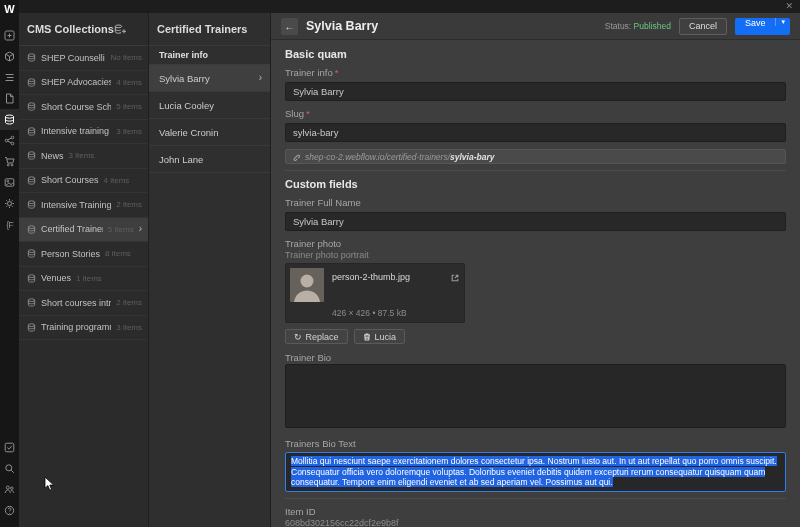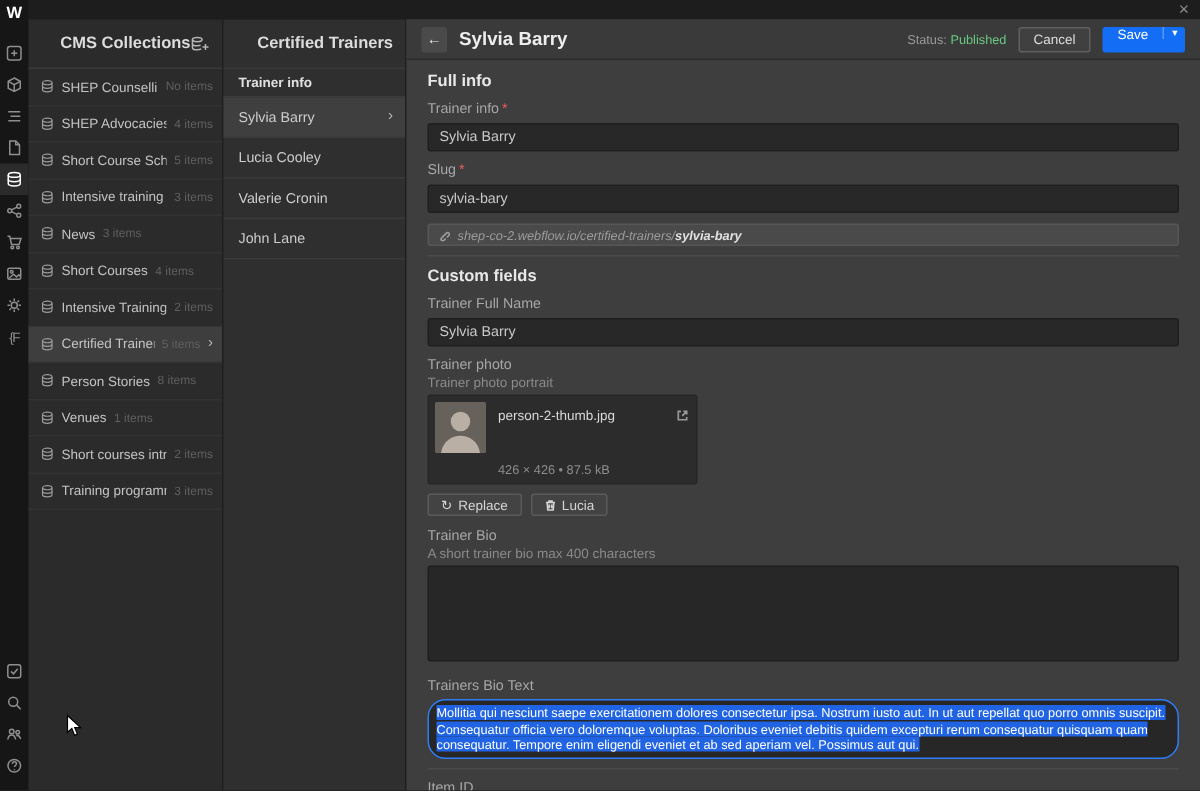--- a/index.html
+++ b/index.html
@@ -21,21 +21,21 @@
   
   .content { flex:1; display:flex; flex-direction:column; }
   .topstrip { height:13px; background:#1d1d1d; display:flex; align-items:center;
     justify-content:flex-end; padding-right:7px; flex-shrink:0; }
   .close-x { color:#8a8a8a; font-size:9px; line-height:9px; cursor:default; }
   .cols { flex:1; display:flex; min-height:0; }
 
   
   .collections { width:130px; background:#2b2b2b; border-right:1px solid #1f1f1f;
     display:flex; flex-direction:column; flex-shrink:0; }
-  .p-header { height:26px; display:flex; align-items:center; justify-content:flex-end;
+  .p-header { height:26px; display:flex; align-items:center; justify-content:flex-start;
     padding:16px 8px; border-bottom:1px solid #3a3a3a; flex-shrink:0; }
   .p-title { color:#dcdcdc; font-size:11px; font-weight:bold; white-space:nowrap; }
   .add-col { color:#b5b5b5; display:flex; align-items:center; }
   .add-col svg { width:13px; height:11px; stroke:currentColor; fill:none; stroke-width:1; }
   .c-item { height:24.5px; display:flex; align-items:center; gap:5px; padding:0 6px 0 8px;
     border-bottom:1px solid #333333; color:#9a9a9a; cursor:pointer; }
   .c-item .db-ic { width:9px; height:9px; flex-shrink:0; }
   .c-label { color:#c3c3c3; font-size:9px; white-space:nowrap; overflow:hidden; }
   .c-count { color:#5f5f5f; font-size:8px; white-space:nowrap; }
   .c-item.sel { background:#3e3e3e; }
@@ -95,21 +95,21 @@
   .btn-row { display:flex; gap:6px; margin-bottom:8px; }
   .btn { height:15px; display:inline-flex; align-items:center; gap:4px; background:#434343;
     border:1px solid #5a5a5a; border-radius:2px; color:#d4d4d4; font-size:9px; padding:0 8px;
     cursor:pointer; }
   .btn svg { width:8px; height:8px; stroke:currentColor; fill:none; stroke-width:1.1; }
 
   .bio-area { width:100%; height:64px; background:#272727; border:1px solid #1e1e1e;
     border-radius:2px; resize:none; margin-bottom:6px; color:#c9c9c9;
     font-family:"Liberation Sans", sans-serif; font-size:9px; padding:4px 6px; }
   .bio-text-box { width:100%; min-height:38px; background:#272727; border:1px solid #2f7df6;
-    border-radius:12px; padding:3px 5px; font-size:8.5px; line-height:10.5px; color:#ffffff;
+    border-radius:2px; padding:3px 5px; font-size:8.5px; line-height:10.5px; color:#ffffff;
     margin-bottom:6px; cursor:text; }
   .bio-text-box .seltext { background:#2064e4; }
 
   .itemid-val { color:#8e8e8e; font-size:9px; height:12px; margin-bottom:7px; }
 
   .cursor { position:absolute; left:44px; top:476px; z-index:50; pointer-events:none; }
 </style>
 </head>
 <body>
 
@@ -371,21 +371,21 @@
             </span>
             <div class="btn-cancel">Cancel</div>
             <div class="btn-save" id="save-btn" style="background: rgb(20, 110, 245);">
               <span class="save-main">Save</span>
               <span class="save-arrow">▾</span>
             </div>
           </div>
         </div>
 
         <div class="ed-body">
-          <div class="sec-head">Full info</div>
+          <div class="sec-head">Basic quam</div>
 
           <div class="f-label">
             <span>Trainer info</span><span class="req">*</span>
           </div>
           <input class="inp" value="Sylvia Barry" style="">
 
           <div class="f-label">
             <span>Slug</span><span class="req">*</span>
           </div>
           <input class="inp" value="sylvia-bary" style="">
@@ -434,21 +434,20 @@
             </div>
             <div class="btn">
               <svg viewBox="0 0 8 8">
                   <path d="M1 2h6M3 2V1h2v1M1.8 2l.4 5h3.6l.4-5M3.2 3.4v2.4M4.8 3.4v2.4"></path>
                 </svg>
               <span>Lucia</span>
             </div>
           </div>
 
           <div class="f-label" style="margin-bottom:1px">Trainer Bio</div>
-          <div class="f-help">A short trainer bio max 400 characters</div>
           <textarea class="bio-area" style=""></textarea>
 
           <div class="f-label">Trainers Bio Text</div>
           <div class="bio-text-box"><span class="seltext">Mollitia qui nesciunt saepe exercitationem dolores consectetur ipsa. Nostrum iusto aut. In ut aut repellat quo porro omnis suscipit. Consequatur officia vero doloremque voluptas. Doloribus eveniet debitis quidem excepturi rerum consequatur quisquam quam consequatur. Tempore enim eligendi eveniet et ab sed aperiam vel. Possimus aut qui.</span></div>
 
           <hr class="divider">
 
           <div class="f-label" style="margin-bottom:1px">Item ID</div>
           <div class="itemid-val">608bd302156cc22dcf2e9b8f</div>
 

